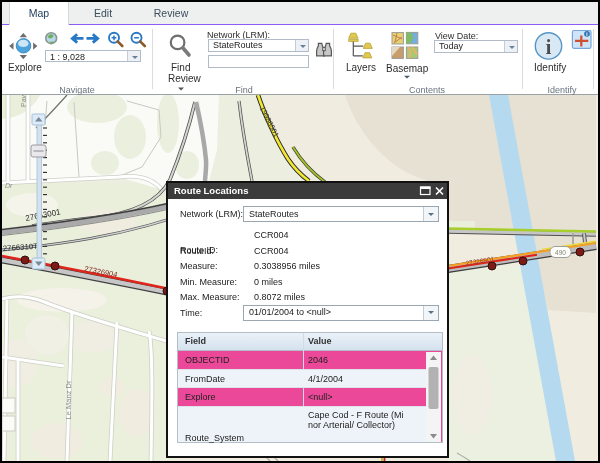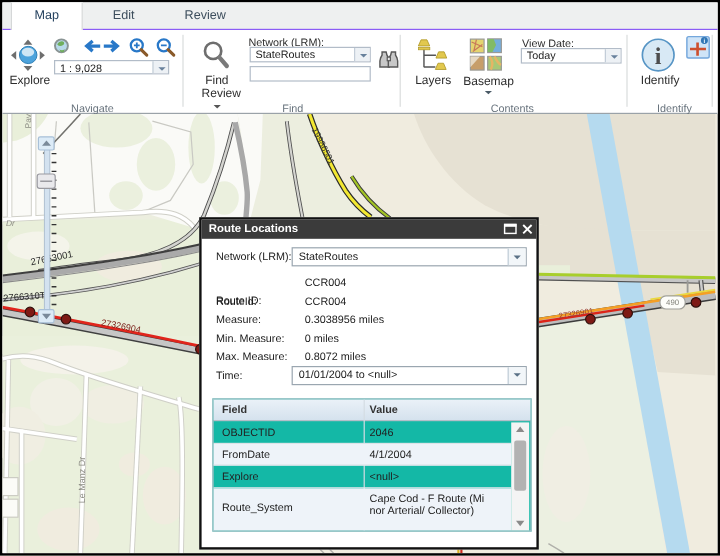--- a/index.html
+++ b/index.html
@@ -22,21 +22,21 @@
 
 #map { position:absolute; left:0; top:93px; width:596px; height:366px; overflow:hidden; }
 
 #panel { position:absolute; left:164px; top:179px; width:283px; height:277px; border:2px solid #111; background:#fff; }
 #ptitle { position:absolute; left:0; top:0; width:100%; height:16px; background:#3b3b3b; color:#fff; font-size:9.5px; font-weight:bold; line-height:16px; padding-left:6px; }
 .prow { position:absolute; font-size:9px; color:#1b1b1b; left:12px; }
 .pval { position:absolute; font-size:9px; color:#1b1b1b; left:86px; }
 .pcombo { position:absolute; left:75px; width:196px; height:16px; background:#fff; border:1px solid #9aa6b0; font-size:9px; color:#1b1b1b; }
 .pcombo .btn { position:absolute; right:0; top:0; bottom:0; width:15px; background:#f2f6f9; border-left:1px solid #c0ccd6; }
 .pcombo .btn:after { content:""; position:absolute; left:4px; top:40%; border:3.5px solid transparent; border-top-color:#5a7186; }
-#ptable { position:absolute; left:9px; top:149px; width:266px; height:111px; border:1px solid #b4bec8; background:#14b8a6; }
+#ptable { position:absolute; left:9px; top:149px; width:266px; height:111px; border:1px solid #b4bec8; background:#ec4899; }
 #phead { position:absolute; left:0; top:0; width:100%; height:18px; background:linear-gradient(#eaf1f8,#d5e2ee); border-bottom:1px solid #b4bec8; font-weight:bold; font-size:9px; color:#333; }
 .trow { position:absolute; left:0; width:248px; font-size:9px; color:#222; border-bottom:1px solid #dde3e8; }
 .tcol2 { position:absolute; left:130px; }
 #colsep { position:absolute; left:125px; top:0; width:1px; height:109px; background:#d4dce3; }
 </style>
 </head>
 <body>
 <div id="app">
   <div id="tabbar">
     <div class="tab active" style="left:7px; width:60px;">Map</div>
@@ -347,21 +347,21 @@
         </div>
       <div class="trow" style="top:36.5px; height:18.5px; background:#eef3f9;">
           <span style="position:absolute; left:7px; top:4px;">FromDate</span>
           <span class="tcol2" style="top:4px;">4/1/2004</span>
         </div>
       <div class="trow" style="top:55px; height:18.5px;">
           <span style="position:absolute; left:7px; top:4px;">Explore</span>
           <span class="tcol2" style="top:4px;">&lt;null&gt;</span>
         </div>
       <div class="trow" style="top:73.5px; height:35.5px; background:#eef3f9; border-bottom:none;">
-          <span style="position:absolute; left:7px; top:11px;">Route_System</span>
+          <span style="position:absolute; left:7px; top:26px;">Route_System</span>
           <span class="tcol2" style="top:3px; width:118px;">Cape Cod - F Route (Mi<br>nor Arterial/ Collector)</span>
         </div>
       <div id="scroll" style="position:absolute; right:1px; top:19px; width:15px; height:90px; background:#f4f4f4;">
         <svg width="15" height="90">
           <polygon points="4,8 11,8 7.5,3.5" fill="#8a8a8a"></polygon>
           <rect x="2.5" y="15" width="10" height="42" rx="2" fill="#b2b2b2"></rect>
           <polygon points="4,82 11,82 7.5,86.5" fill="#8a8a8a"></polygon>
         </svg>
       </div>
     </div>

